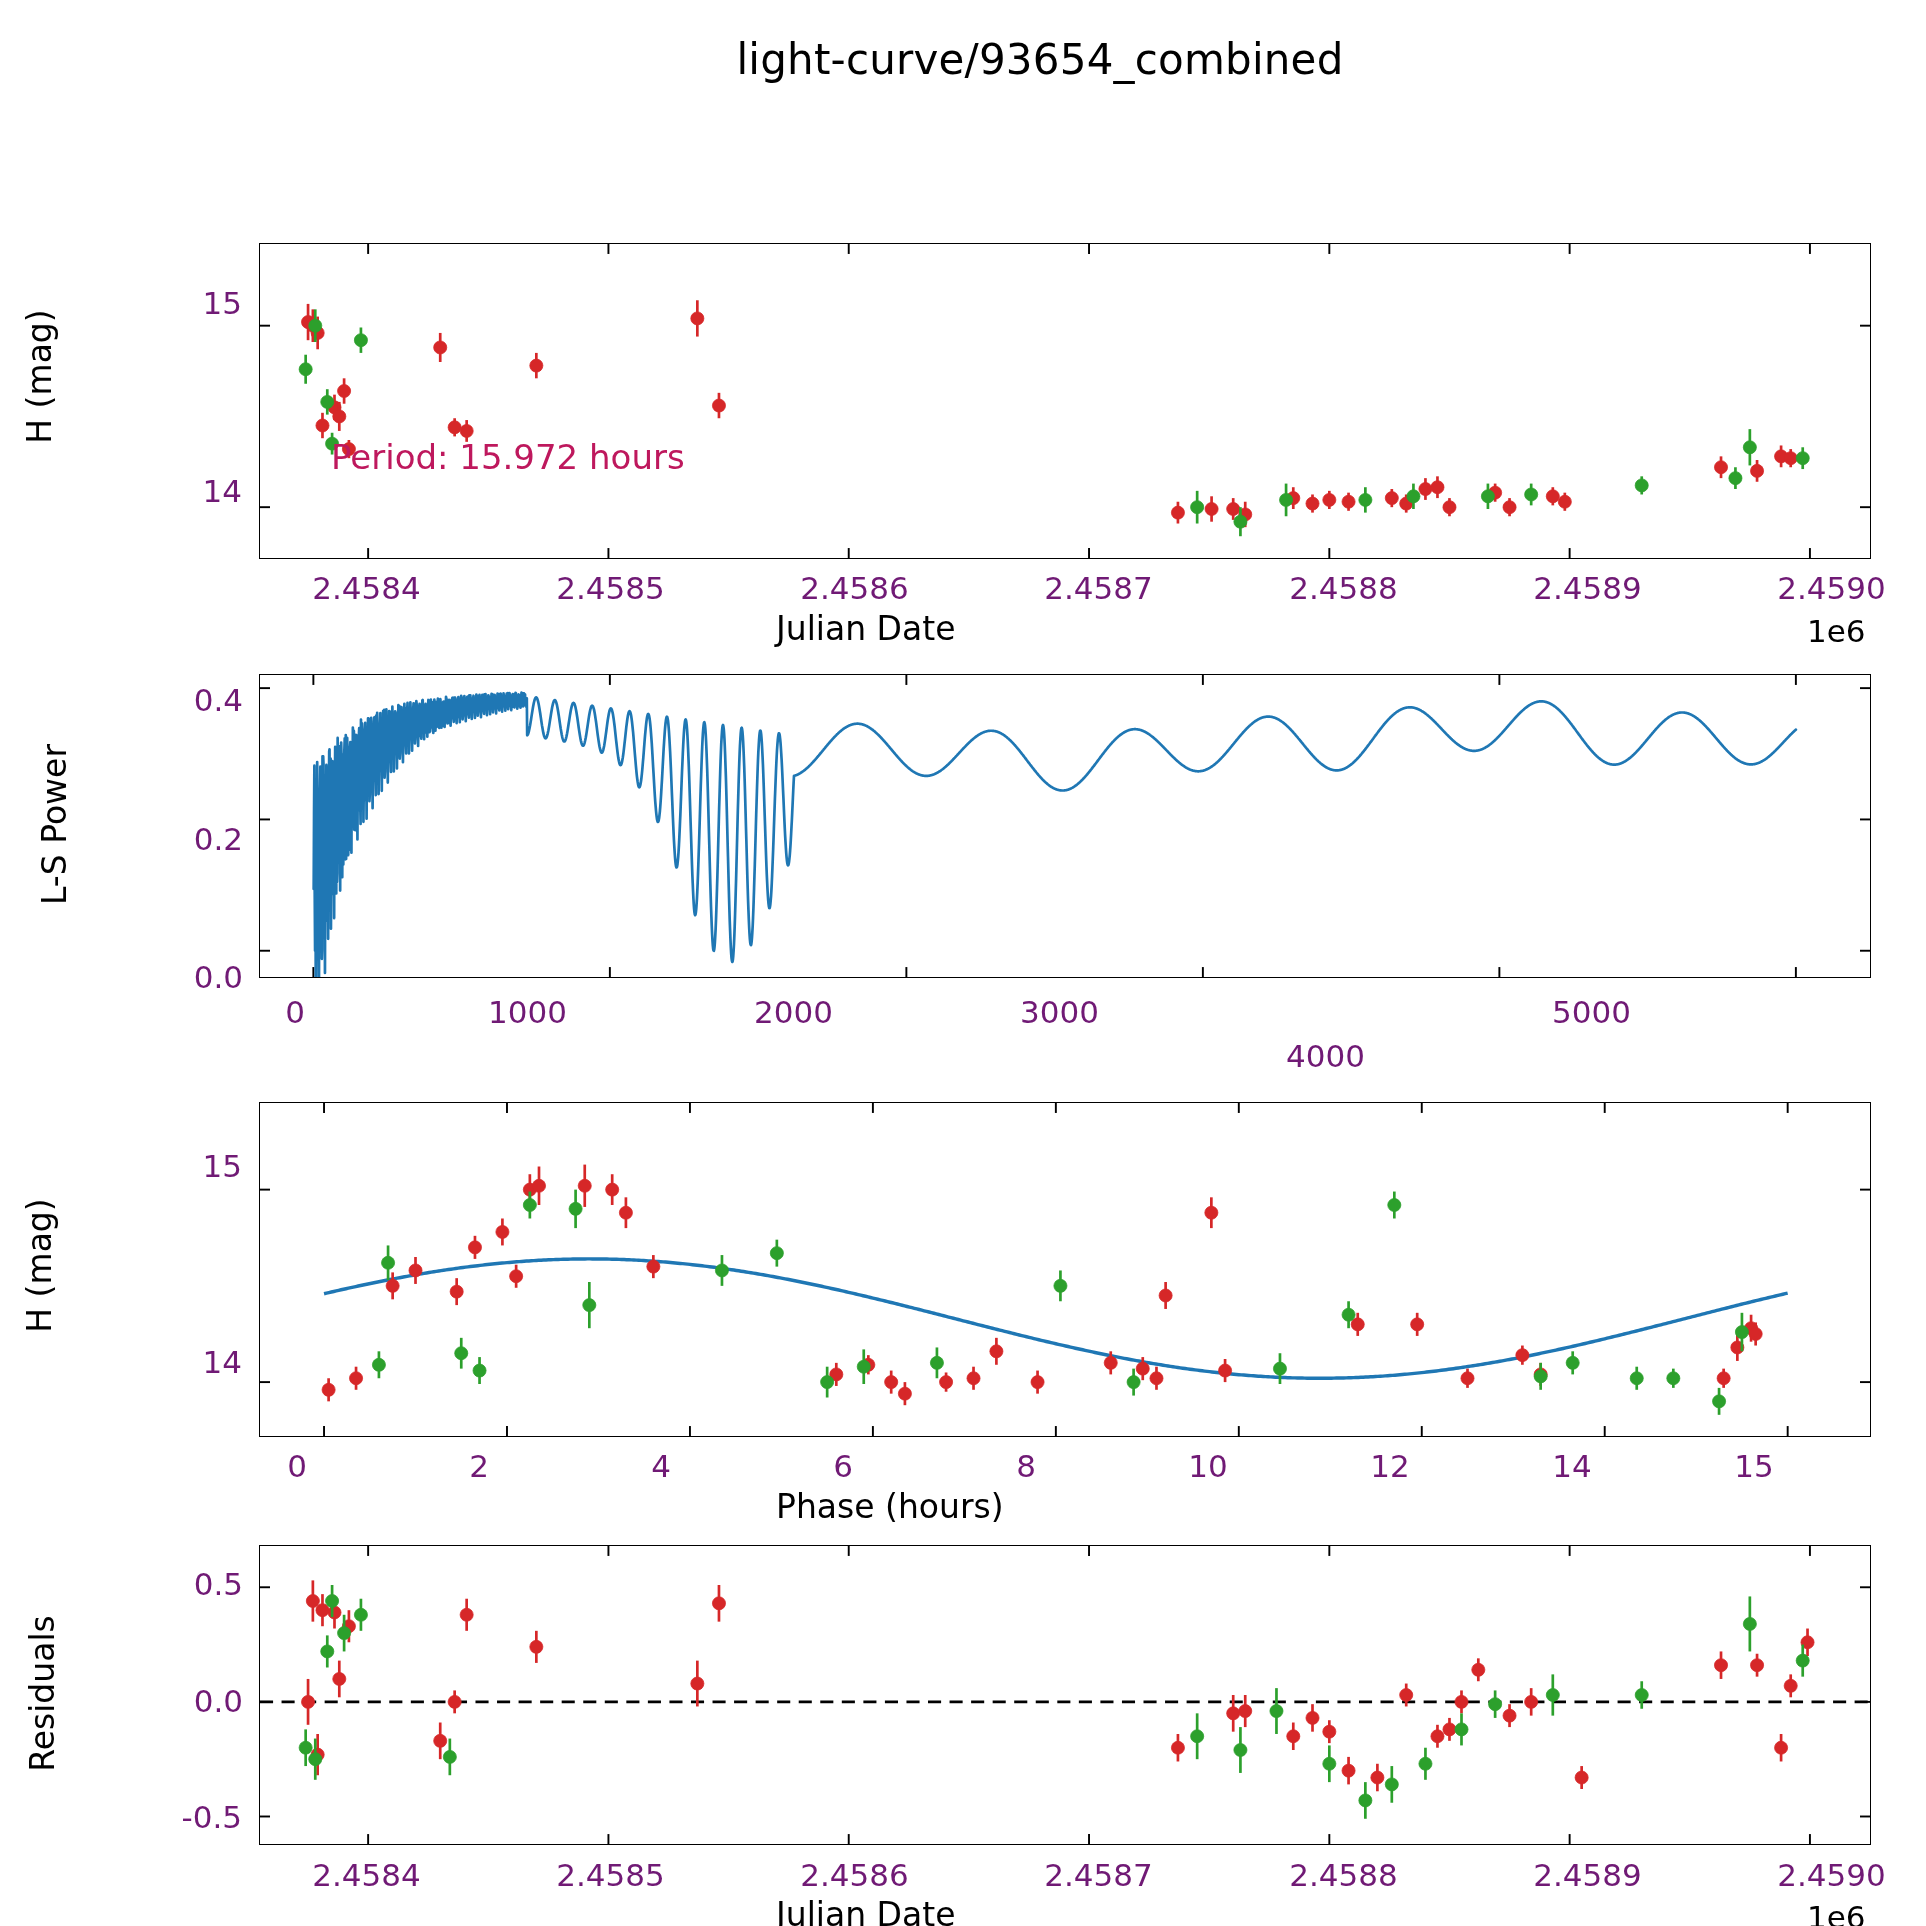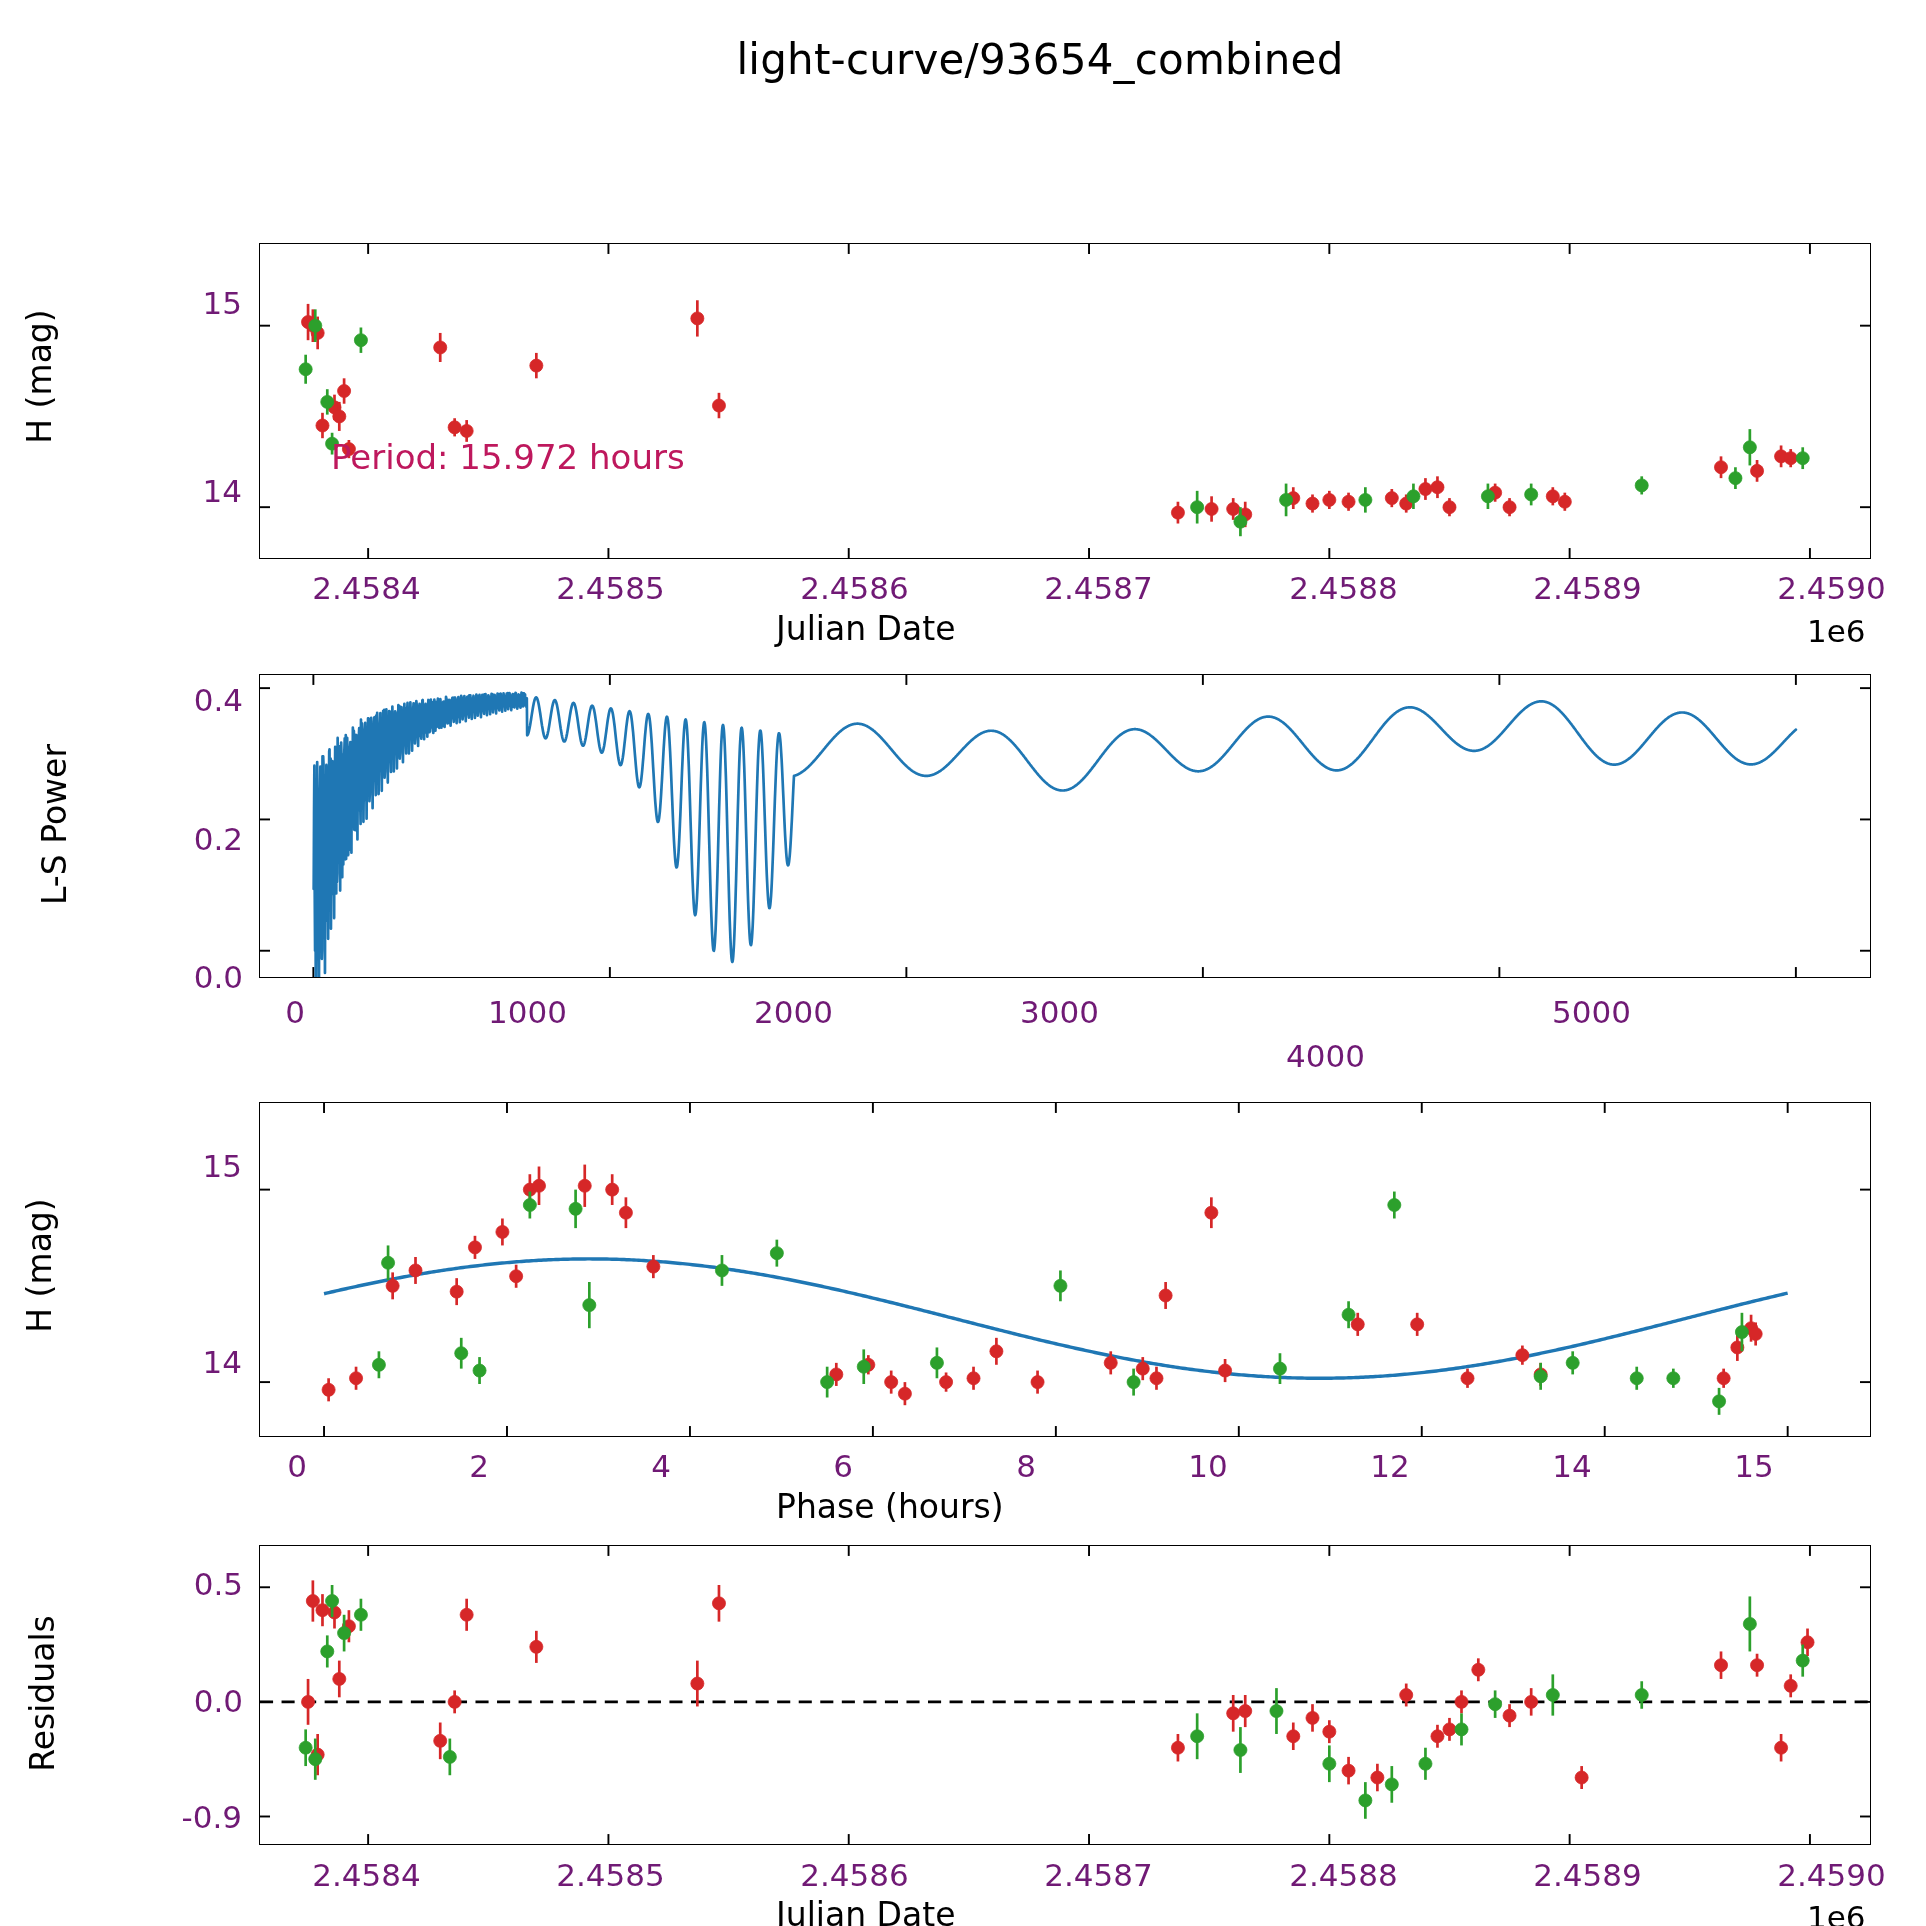--- a/index.html
+++ b/index.html
@@ -571,21 +571,21 @@
           <circle cx="3590.7462686567164" cy="390" r="17" fill="#2ca02c" stroke="#2ca02c" stroke-width="2"></circle>
           <line x1="3871.7611940298507" y1="132" x2="3871.7611940298507" y2="276" stroke="#2ca02c" stroke-width="7"></line>
           <circle cx="3871.7611940298507" cy="204" r="17" fill="#2ca02c" stroke="#2ca02c" stroke-width="2"></circle>
           <line x1="4009.1462686567165" y1="258.00000000000006" x2="4009.1462686567165" y2="342.00000000000006" stroke="#2ca02c" stroke-width="7"></line>
           <circle cx="4009.1462686567165" cy="300" r="17" fill="#2ca02c" stroke="#2ca02c" stroke-width="2"></circle>
         </svg>
     </div>
   </div>
   <div class="ticklabel rt" style="left:116px; top:1566px; width:127px;">0.5</div>
   <div class="ticklabel rt" style="left:116px; top:1683px; width:127px;">0.0</div>
-  <div class="ticklabel rt" style="left:96px; top:1799px; width:146px;">-0.9</div>
+  <div class="ticklabel rt" style="left:96px; top:1799px; width:146px;">-0.5</div>
   <div class="ylabel" style="left:42px; top:1695px; width:308px; margin-left:-154px; margin-top:-21px;">Residuals</div>
   <div class="ticklabel ct" style="left:270px; top:1857px; width:193px;">2.4584</div>
   <div class="ticklabel ct" style="left:514px; top:1857px; width:193px;">2.4585</div>
   <div class="ticklabel ct" style="left:758px; top:1857px; width:193px;">2.4586</div>
   <div class="ticklabel ct" style="left:1002px; top:1857px; width:193px;">2.4587</div>
   <div class="ticklabel ct" style="left:1247px; top:1857px; width:193px;">2.4588</div>
   <div class="ticklabel ct" style="left:1491px; top:1857px; width:193px;">2.4589</div>
   <div class="ticklabel ct" style="left:1735px; top:1857px; width:193px;">2.4590</div>
   <div class="axlabel center" style="left:776px; top:1895px; width:578px;">Julian Date</div>
   <div class="offsettext" style="left:1807px; top:1899px;">1e6</div>

